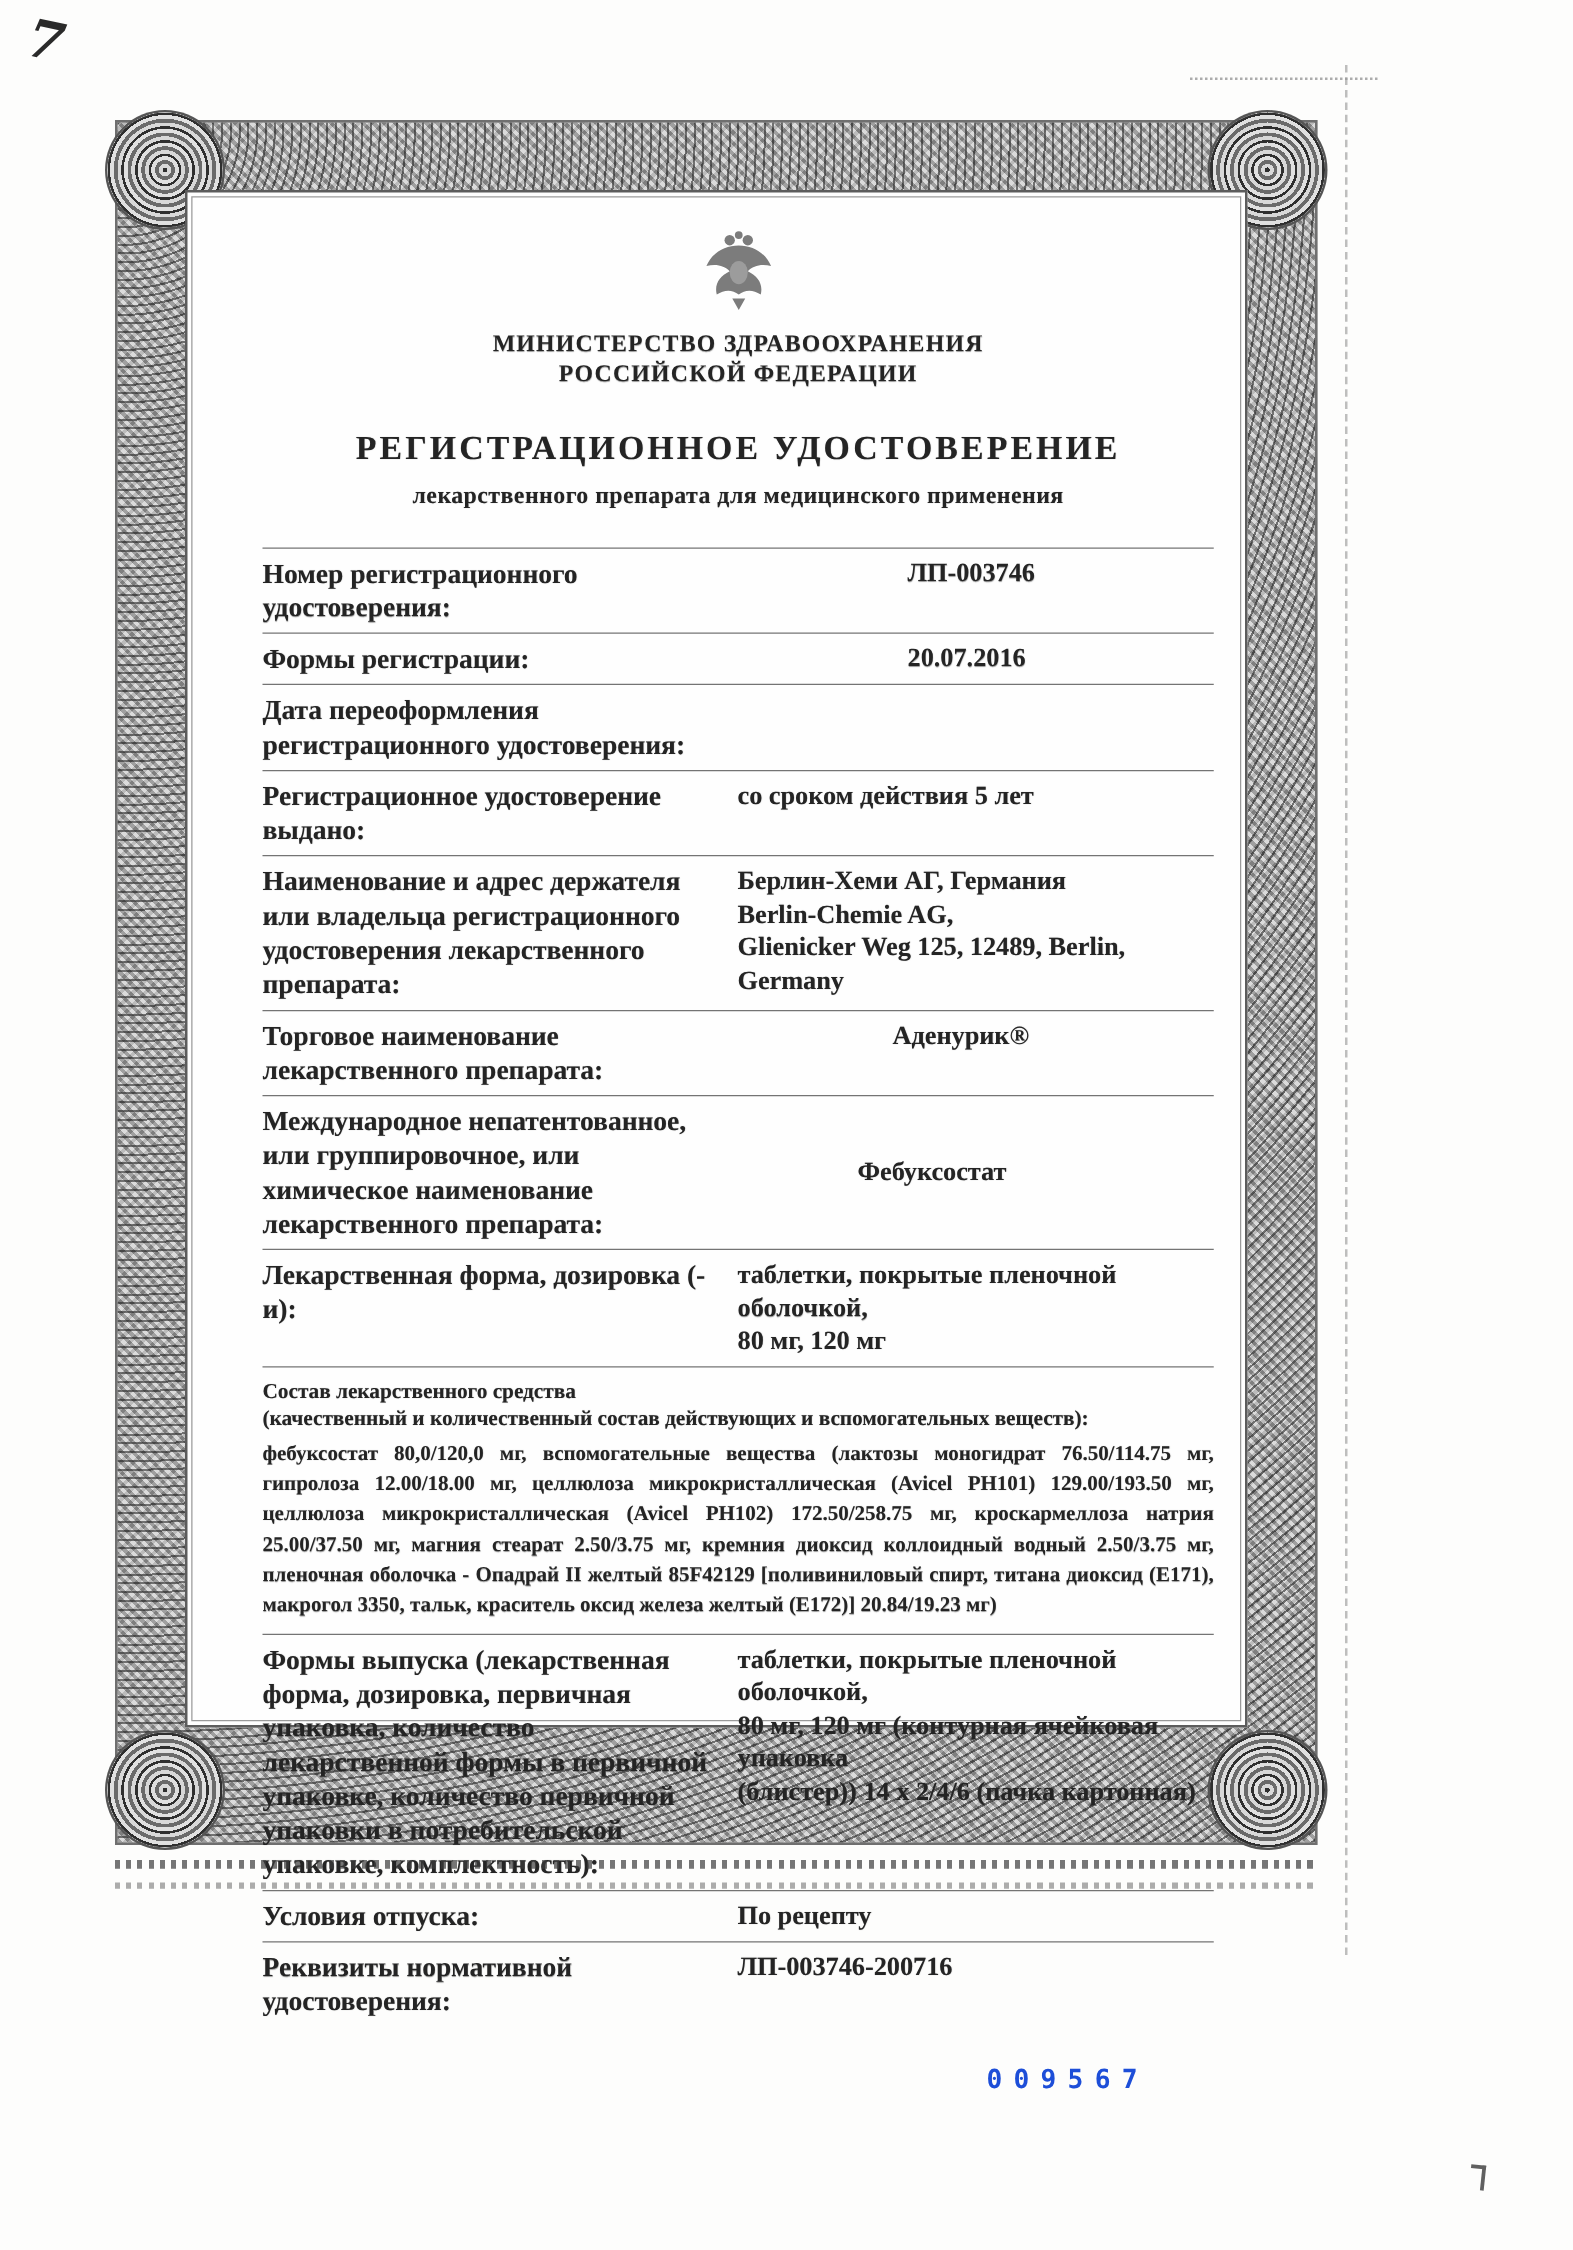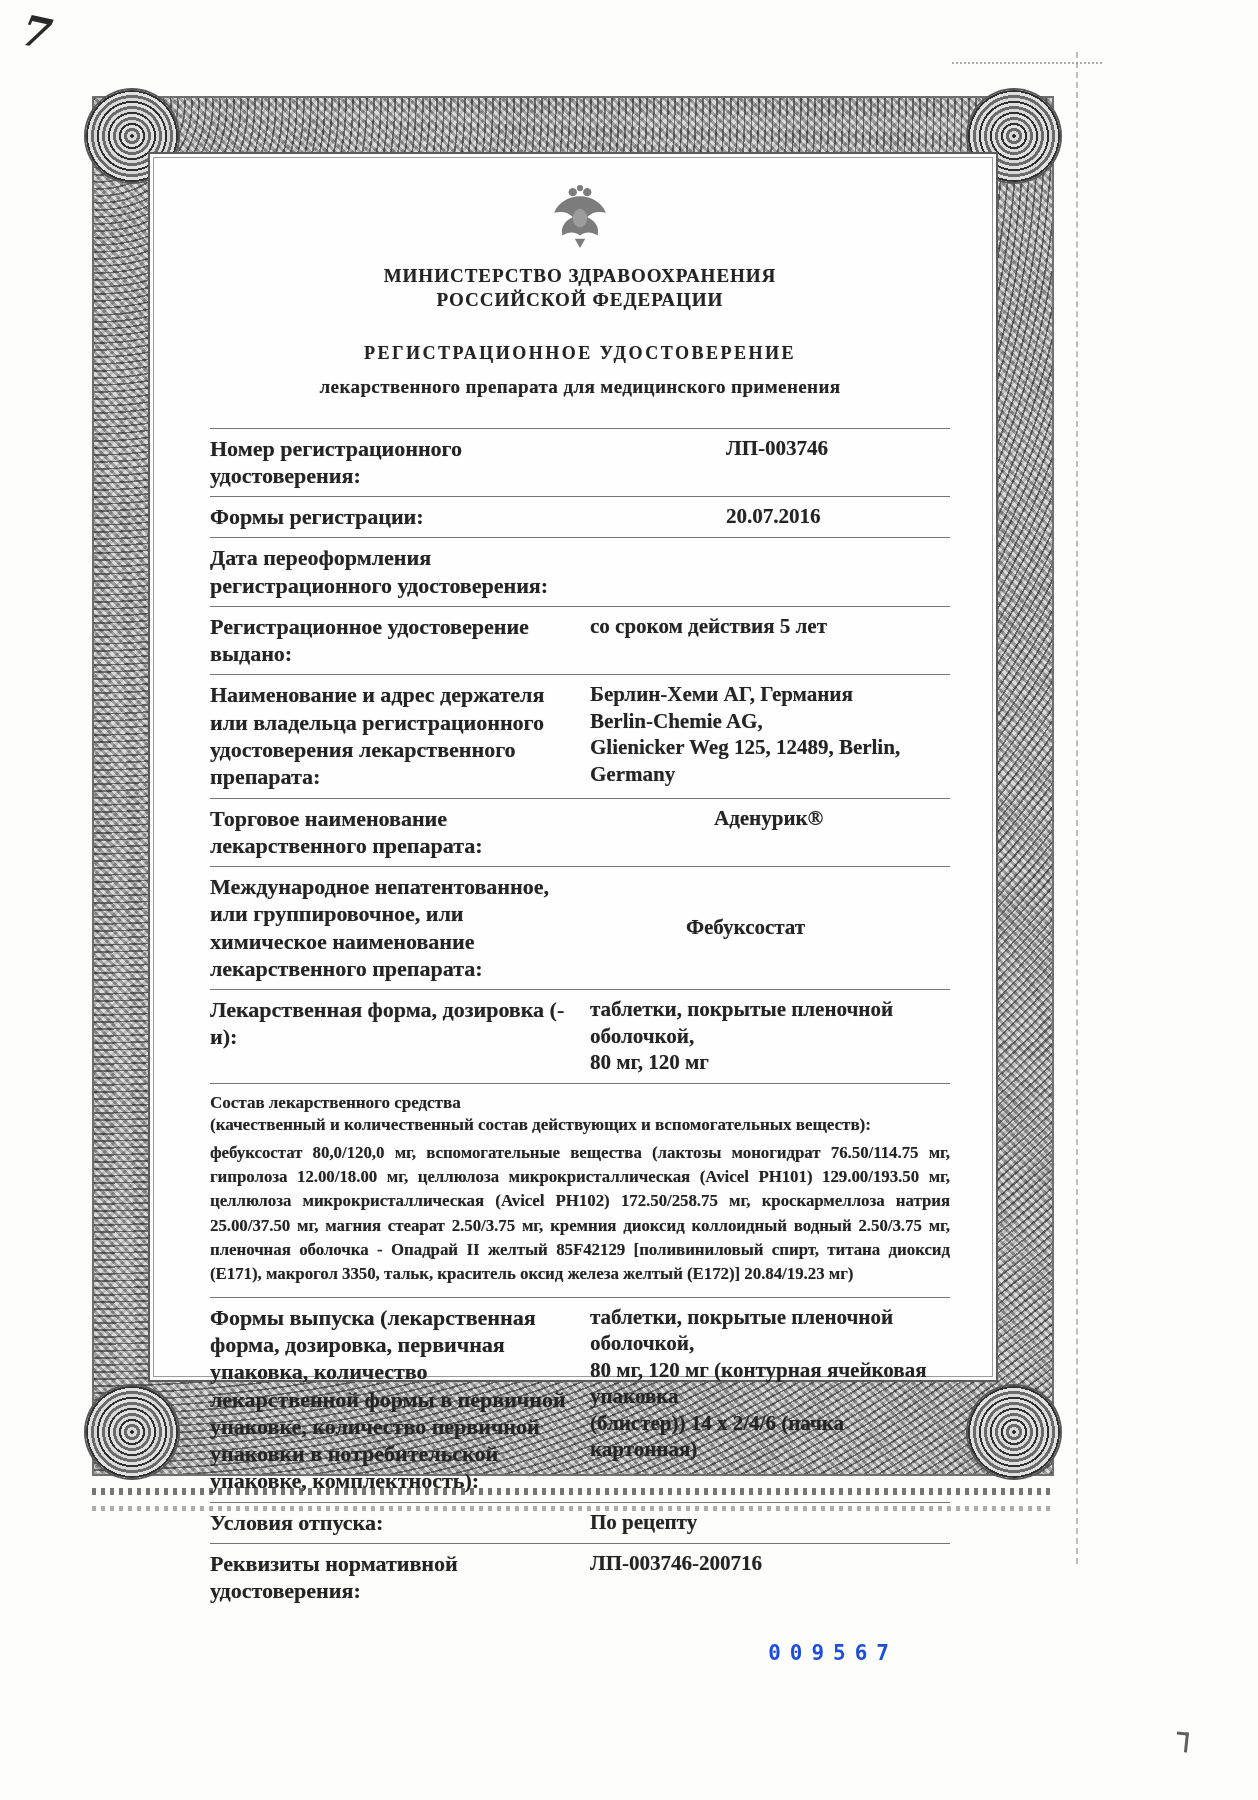--- a/index.html
+++ b/index.html
@@ -49,28 +49,28 @@
   .med-bl { left:-8px; bottom:-4px; }
   .med-br { right:-8px; bottom:-4px; }
 
   .frame-inner {
     position:absolute; left:54px; top:54px; right:54px; bottom:92px;
     background:#fefefe; border:2px solid #5c5c5c;
     box-shadow: inset 0 0 0 3px #fefefe, inset 0 0 0 4px #9a9a9a;
   }
 
   .content {
-    position:absolute; inset:0; padding:28px 46px 0 60px;
+    position:absolute; inset:0; padding:28px 25px 0 60px;
     text-shadow:0.2px 0.2px 0.7px rgba(60,60,60,.5);
   }
 
   .doc-header { text-align:center; }
   .emblem { width:60px; height:70px; margin:0 auto 12px; opacity:.85; }
   .ministry { font-size:19px; font-weight:700; letter-spacing:1px; line-height:1.28; white-space:pre-line; }
-  .doc-title { margin-top:30px; font-size:18px; font-weight:700; letter-spacing:2.5px; }
+  .doc-title { margin-top:30px; font-size:27px; font-weight:700; letter-spacing:2.5px; }
   .doc-subtitle { margin-top:12px; font-size:19px; font-weight:600; letter-spacing:.4px; }
 
   .fields { margin-top:30px; }
   .row {
     display:grid; grid-template-columns:366px 1fr; column-gap:14px;
     padding:6px 0 7px; border-top:1px solid rgba(70,70,70,.75);
   }
   .row .label { font-weight:700; font-size:22px; line-height:1.24; }
   .row .value { font-weight:700; font-size:21px; line-height:1.26; white-space:pre-line; }
   .pad-a { padding-left:136px; }

